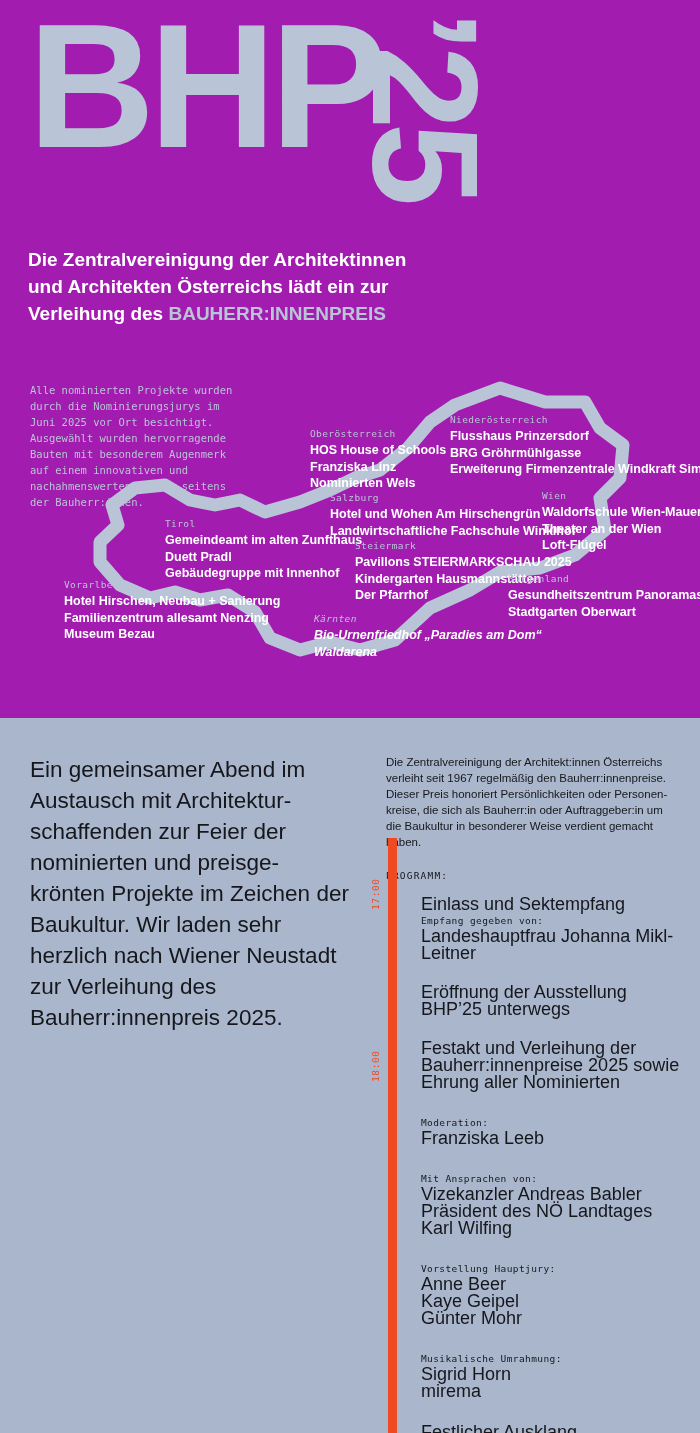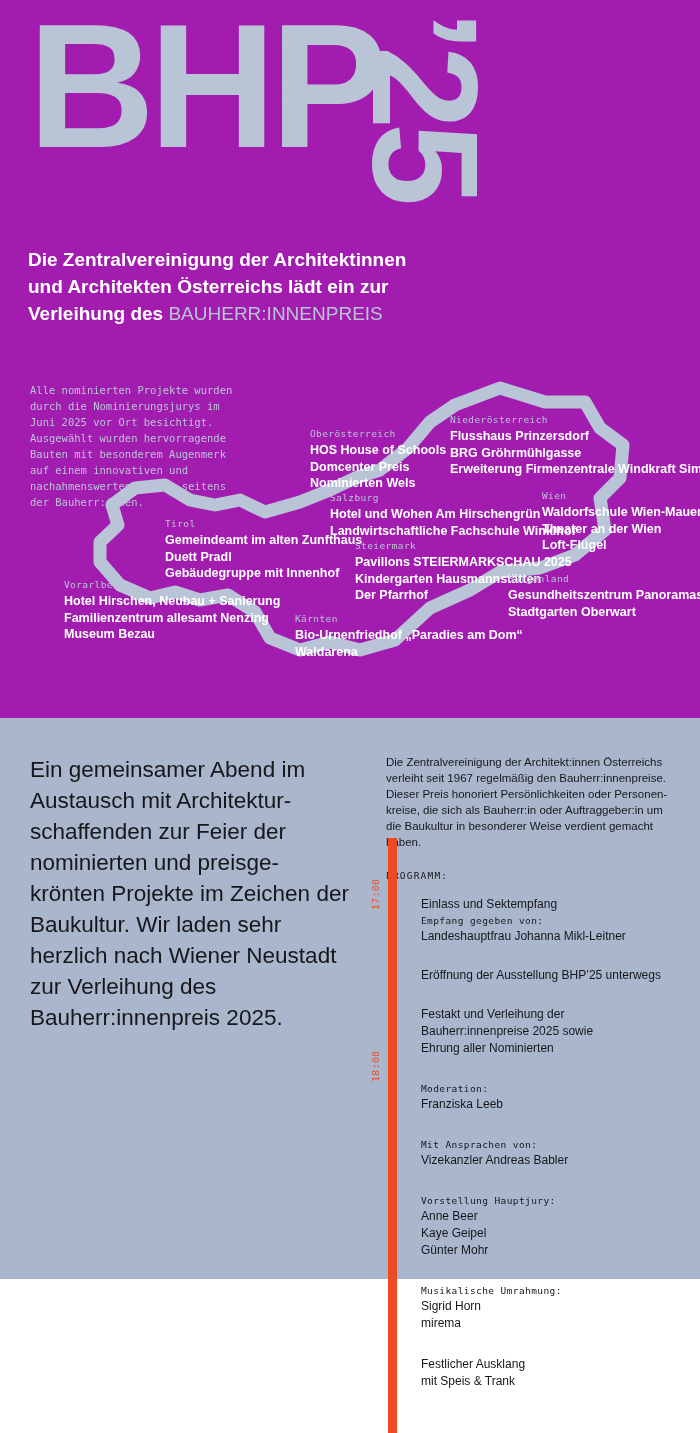--- a/index.html
+++ b/index.html
@@ -41,21 +41,21 @@
   }
   .intro {
     position: absolute;
     left: 28px; top: 246px;
     width: 420px;
     color: #ffffff;
     font-size: 19px;
     line-height: 27px;
     font-weight: 600;
   }
-  .intro .hl { color: #b9c4d6; font-weight: 400; }
+  .intro .hl { color: #b9c4d6; font-weight: 700; }
 
   .blurb {
     position: absolute;
     left: 30px; top: 382px;
     width: 215px;
     color: #b9c4d6;
     font-family: "DejaVu Sans Mono", monospace;
     font-size: 10.5px;
     line-height: 16px;
   }
@@ -79,26 +79,26 @@
   }
 
   .r-ooe  { left: 310px; top: 428px; }
   .r-noe  { left: 450px; top: 414px; }
   .r-sbg  { left: 330px; top: 492px; }
   .r-wien { left: 542px; top: 490px; }
   .r-tirol{ left: 165px; top: 518px; }
   .r-stmk { left: 355px; top: 540px; }
   .r-bgld { left: 508px; top: 573px; }
   .r-vbg  { left: 64px;  top: 579px; }
-  .r-ktn  { left: 295px; top: 613px; }
+  .r-ktn  { left: 314px; top: 613px; font-style: italic; }
 
   
   .bottom {
     position: relative;
-    width: 100%; height: 561px;
+    width: 100%; height: 715px;
     background: #aab6cb;
     color: #111318;
   }
   .lead {
     position: absolute;
     left: 30px; top: 36px;
     width: 320px;
     font-size: 22.5px;
     line-height: 31px;
     font-weight: 400;
@@ -135,21 +135,21 @@
     color: #f04a23;
     transform: rotate(-90deg);
     transform-origin: left top;
     white-space: nowrap;
   }
   .t17 { top: 72px; }
   .t18 { top: 244px; }
 
   .prog-items { position: absolute; left: 35px; top: 0; width: 265px; }
   .pi { margin-bottom: 0; }
-  .pi .big { font-size: 12px; line-height: 17px; color: #15171c; }
+  .pi .big { font-size: 18px; line-height: 17px; color: #15171c; }
   .pi .small {
     font-family: "DejaVu Sans Mono", monospace;
     font-size: 9.5px; line-height: 15px; color: #15171c;
     letter-spacing: .4px;
   }
   .gap { height: 14px; }
 </style>
 </head>
 <body>
 
@@ -168,21 +168,21 @@
 
     <div class="blurb">Alle nominierten Projekte wurden durch die Nominierungsjurys im Juni 2025 vor Ort besichtigt. Ausgewählt wurden hervorragende Bauten mit besonderem Augenmerk auf einem innovativen und nachahmenswerten Zugang seitens der Bauherr:innen.</div>
 
     <svg class="map-svg" viewBox="0 0 700 340">
       <polyline points="455,55 500,38 545,52 585,52 600,78 623,95 620,128 600,148 605,180 575,205 540,218 500,222 470,240 430,258 395,290 360,300 330,292 300,300 270,288 255,262 228,245 200,250 175,242 150,248 120,235 100,212 100,192 118,175 112,155 135,138 165,135 190,150 215,155 240,150 265,162 300,152 330,140 355,128 380,120 408,98 430,72 455,55" fill="none" stroke="#b9c4d6" stroke-width="13" stroke-linejoin="round" stroke-linecap="round"></polyline>
     </svg>
 
     <div class="region r-ooe">
       <div class="rname">Oberösterreich</div>
       <div class="proj">HOS House of Schools</div>
-      <div class="proj">Domcenter Preis</div>
+      <div class="proj">Franziska Linz</div>
       <div class="proj">Nominierten Wels</div>
     </div>
 
     <div class="region r-noe">
       <div class="rname">Niederösterreich</div>
       <div class="proj">Flusshaus Prinzersdorf</div>
       <div class="proj">BRG Gröhrmühlgasse</div>
       <div class="proj">Erweiterung Firmenzentrale Windkraft Simonsfeld</div>
     </div>
 
@@ -281,20 +281,23 @@
         <div class="pi">
             <div class="big">Franziska Leeb</div>
           </div>
         <div class="gap" style="height:24px"></div>
         <div class="pi">
             <div class="small">Mit Ansprachen von:</div>
           </div>
         <div class="pi">
             <div class="big">Vizekanzler Andreas Babler</div>
           </div>
+        <div class="pi">
+            <div class="big">Präsident des NÖ Landtages Karl Wilfing</div>
+          </div>
         <div class="gap" style="height:24px"></div>
         <div class="pi">
             <div class="small">Vorstellung Hauptjury:</div>
           </div>
         <div class="pi">
             <div class="big">Anne Beer</div>
           </div>
         <div class="pi">
             <div class="big">Kaye Geipel</div>
           </div>

